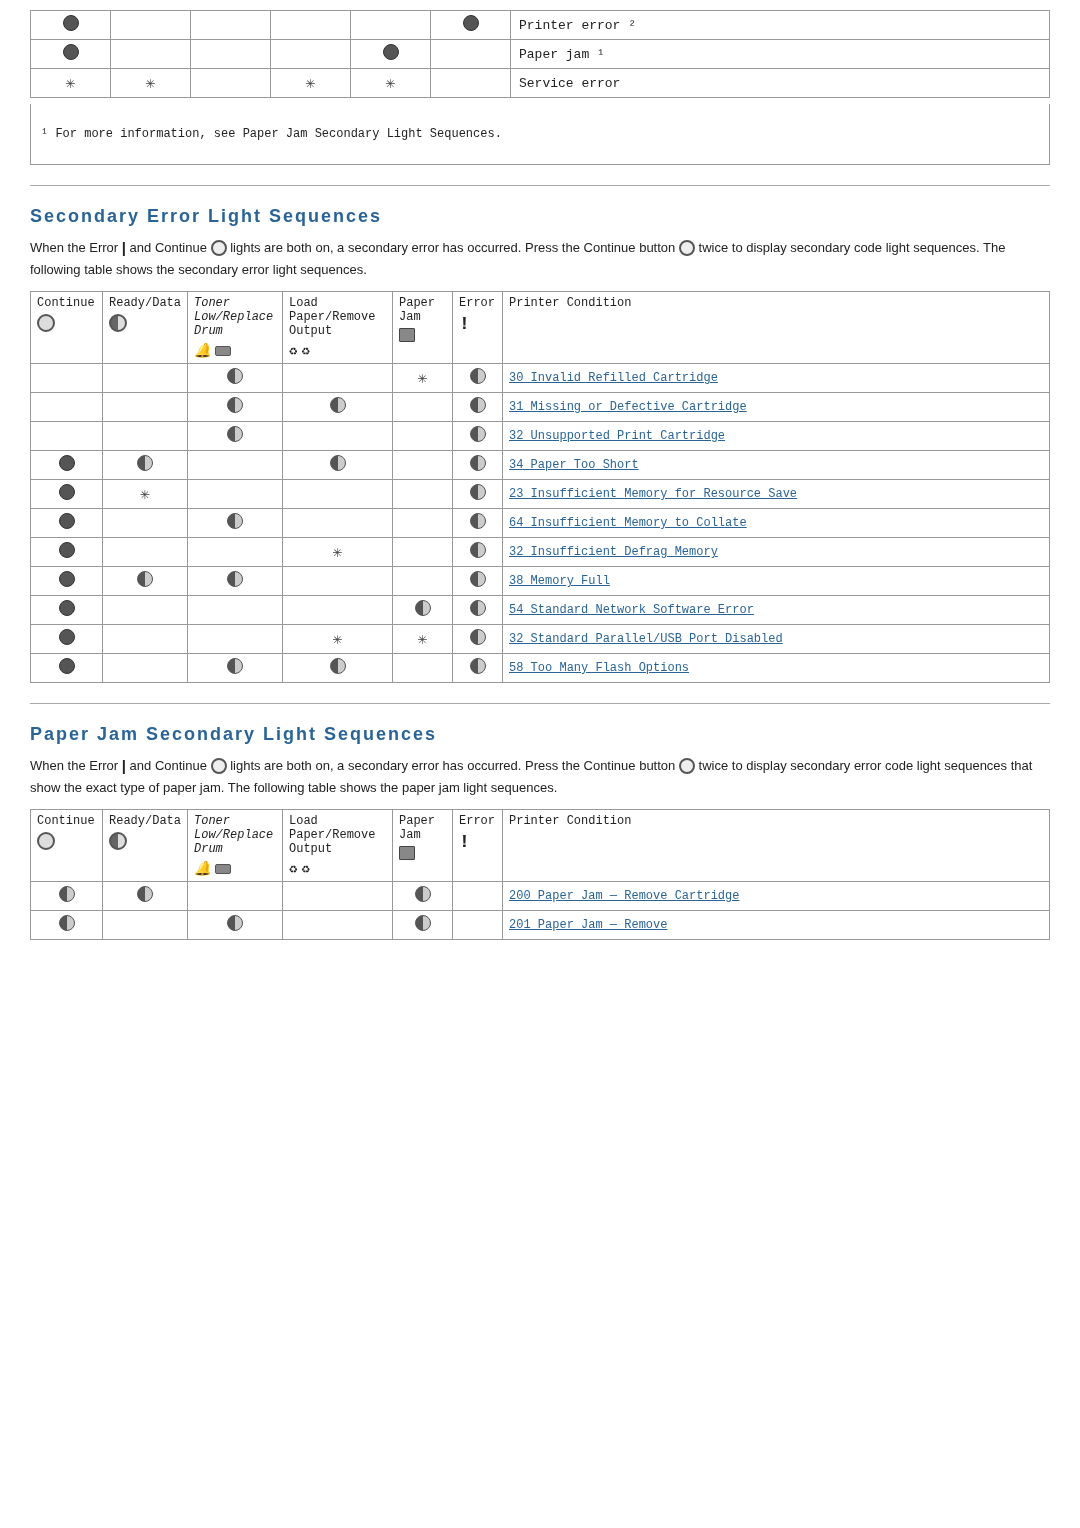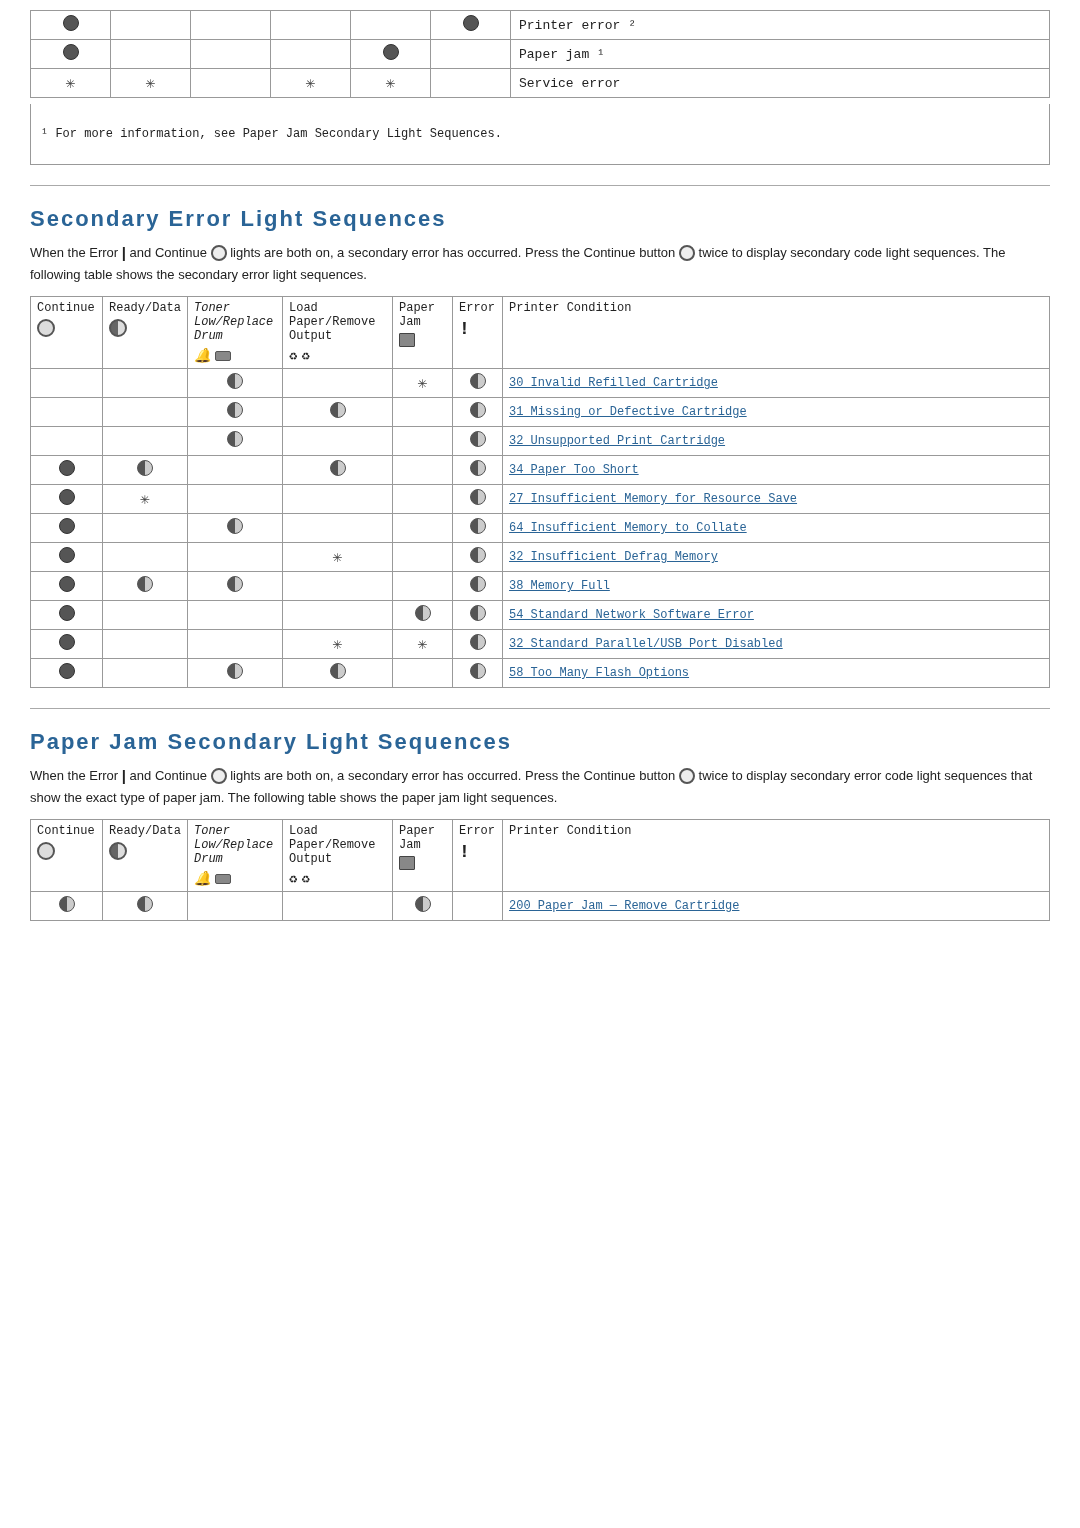--- a/index.html
+++ b/index.html
@@ -40,21 +40,21 @@
     .footnotes p { margin: 17px 0; }
 
     hr.section-divider {
       border: none;
       border-top: 1px solid #aaa;
       margin: 20px 0;
     }
 
     h2.section-title {
       font-family: Arial, sans-serif;
-      font-size: 22px;
+      font-size: 18px;
       font-weight: bold;
       color: #2a6496;
       letter-spacing: 2px;
       margin-bottom: 10px;
     }
 
     .section-desc {
       font-family: Arial, sans-serif;
       font-size: 13px;
       margin-bottom: 12px;
@@ -241,21 +241,21 @@
         <td><span style="display:inline-block;width:16px;height:16px;border-radius:50%;background:linear-gradient(to right,#555 50%,#ccc 50%);border:1.5px solid #555;"></span></td>
         <td class="condition-cell"><a href="#">34 Paper Too Short</a></td>
       </tr>
       <tr>
         <td><span style="display:inline-block;width:16px;height:16px;border-radius:50%;background:#555;border:1.5px solid #333;"></span></td>
         <td><span style="font-size:16px;color:#444;">✳</span></td>
         <td></td>
         <td></td>
         <td></td>
         <td><span style="display:inline-block;width:16px;height:16px;border-radius:50%;background:linear-gradient(to right,#555 50%,#ccc 50%);border:1.5px solid #555;"></span></td>
-        <td class="condition-cell"><a href="#">27 Insufficient Memory for Resource Save</a></td>
+        <td class="condition-cell"><a href="#">23 Insufficient Memory for Resource Save</a></td>
       </tr>
       <tr>
         <td><span style="display:inline-block;width:16px;height:16px;border-radius:50%;background:#555;border:1.5px solid #333;"></span></td>
         <td></td>
         <td><span style="display:inline-block;width:16px;height:16px;border-radius:50%;background:linear-gradient(to right,#555 50%,#ccc 50%);border:1.5px solid #555;"></span></td>
         <td></td>
         <td></td>
         <td><span style="display:inline-block;width:16px;height:16px;border-radius:50%;background:linear-gradient(to right,#555 50%,#ccc 50%);border:1.5px solid #555;"></span></td>
         <td class="condition-cell"><a href="#">64 Insufficient Memory to Collate</a></td>
       </tr>
@@ -365,14 +365,23 @@
   <tbody id="paper-jam-tbody">
   <tr>
         <td><span style="display:inline-block;width:16px;height:16px;border-radius:50%;background:linear-gradient(to right,#555 50%,#ccc 50%);border:1.5px solid #555;"></span></td>
         <td><span style="display:inline-block;width:16px;height:16px;border-radius:50%;background:linear-gradient(to right,#555 50%,#ccc 50%);border:1.5px solid #555;"></span></td>
         <td></td>
         <td></td>
         <td><span style="display:inline-block;width:16px;height:16px;border-radius:50%;background:linear-gradient(to right,#555 50%,#ccc 50%);border:1.5px solid #555;"></span></td>
         <td></td>
         <td class="condition-cell"><a href="#">200 Paper Jam — Remove Cartridge</a></td>
       </tr>
+      <tr>
+        <td><span style="display:inline-block;width:16px;height:16px;border-radius:50%;background:linear-gradient(to right,#555 50%,#ccc 50%);border:1.5px solid #555;"></span></td>
+        <td></td>
+        <td><span style="display:inline-block;width:16px;height:16px;border-radius:50%;background:linear-gradient(to right,#555 50%,#ccc 50%);border:1.5px solid #555;"></span></td>
+        <td></td>
+        <td><span style="display:inline-block;width:16px;height:16px;border-radius:50%;background:linear-gradient(to right,#555 50%,#ccc 50%);border:1.5px solid #555;"></span></td>
+        <td></td>
+        <td class="condition-cell"><a href="#">201 Paper Jam — Remove</a></td>
+      </tr>
     </tbody>
 </table>
 
 </body></html>

